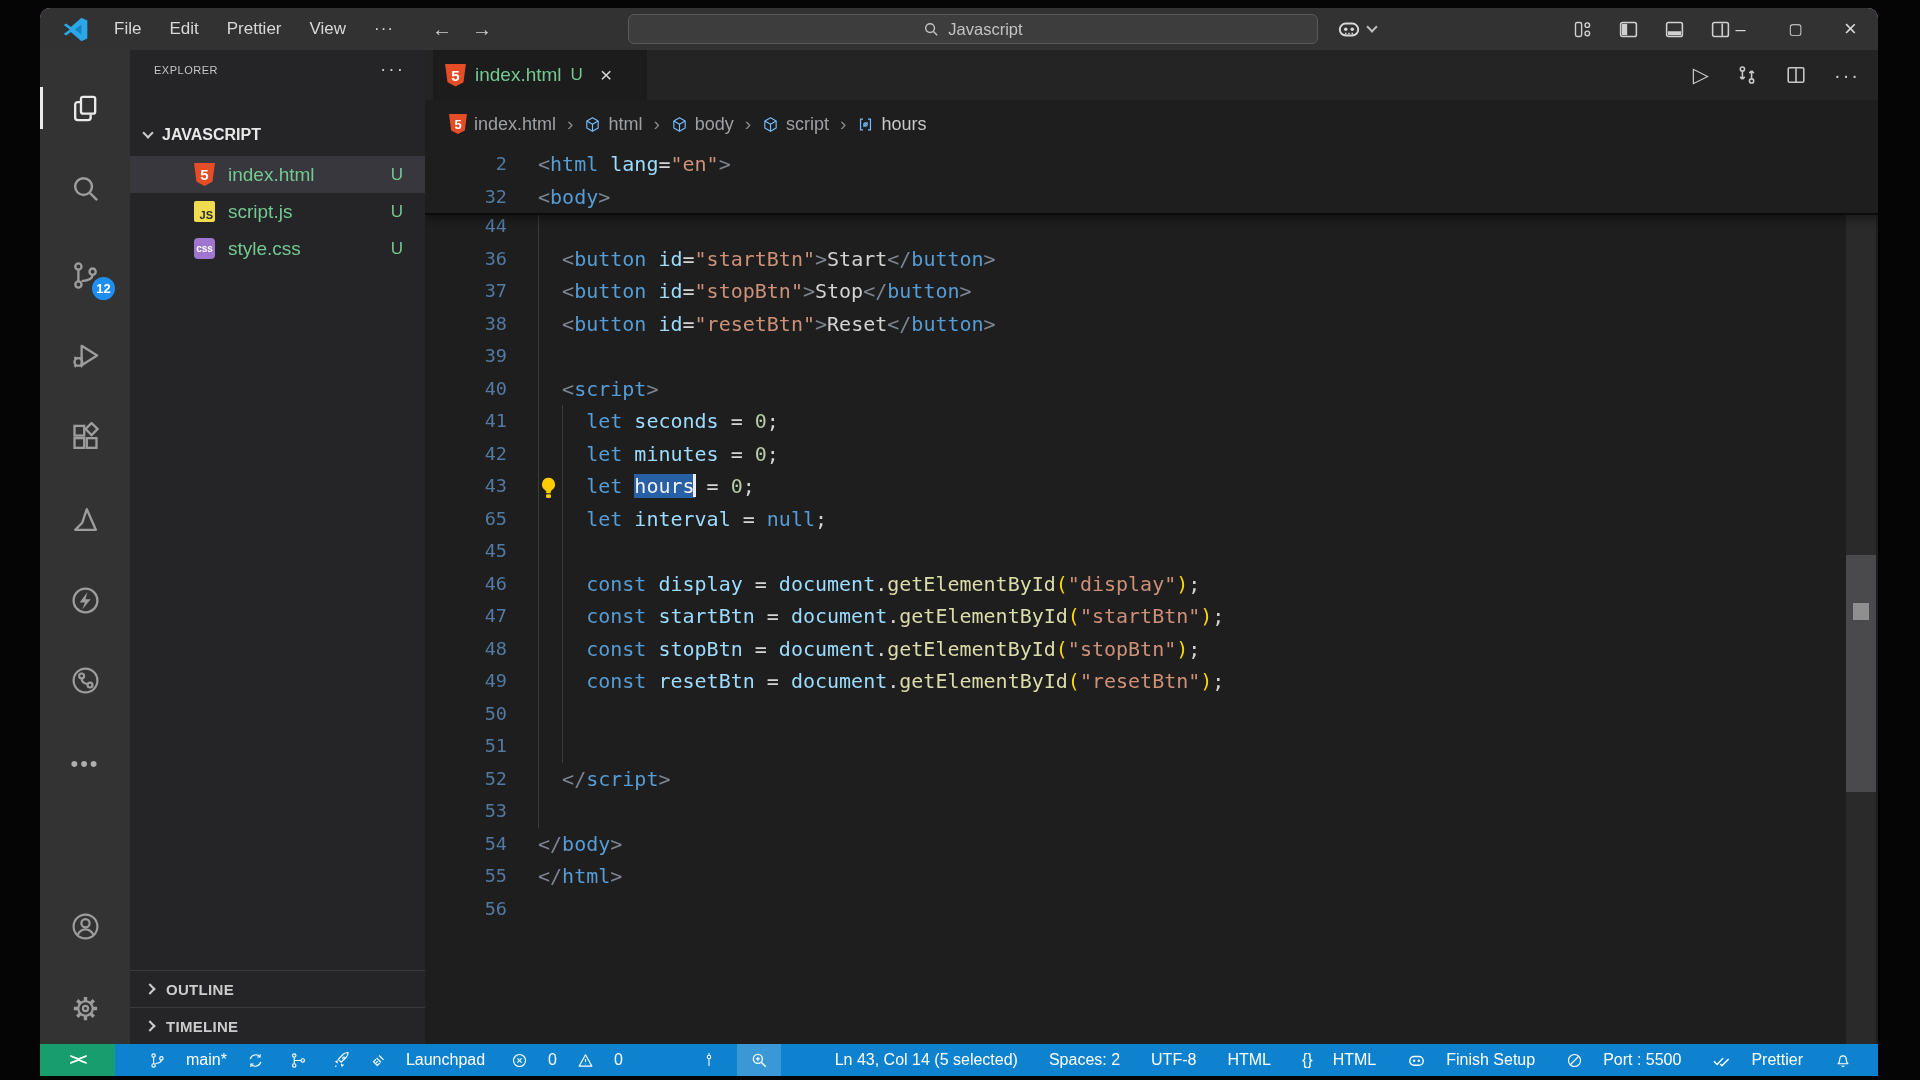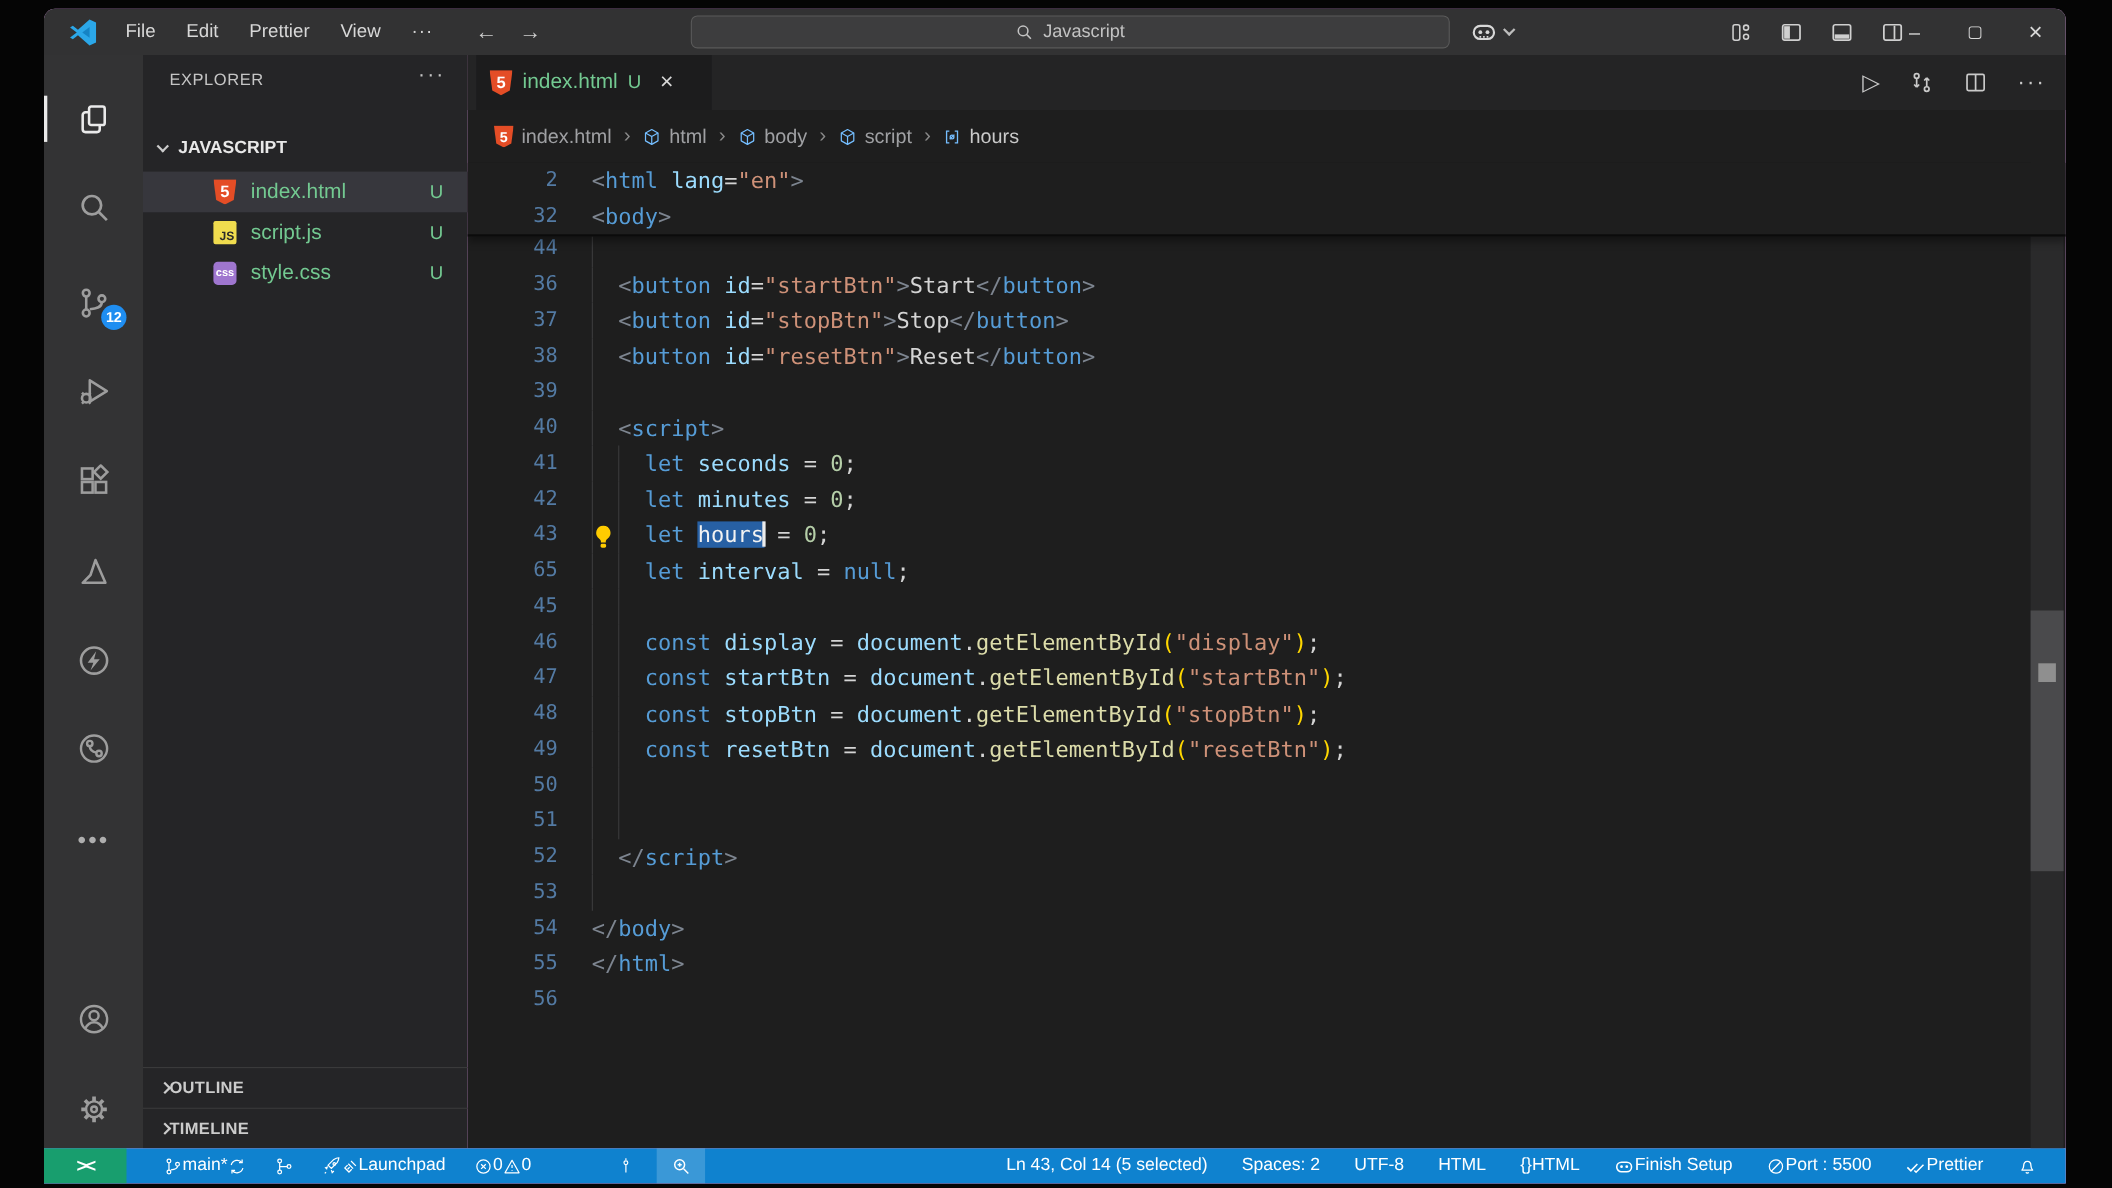--- a/index.html
+++ b/index.html
@@ -30,42 +30,42 @@
   .ab-item { position:absolute; left:0; width:90px; height:50px; display:flex; align-items:center; justify-content:center; }
   .ab-item svg { width:31px; height:31px; }
   .ab-item.active::before { content:""; position:absolute; left:0; top:4px; width:3px; height:42px; background:#eaeaea; }
   .ab-badge { position:absolute; right:15px; bottom:0px; min-width:23px; height:23px; border-radius:12px;
               background:#1f8ef1; color:#fff; font-size:13px; font-weight:bold;
               display:flex; align-items:center; justify-content:center; }
   .ab-dots { color:#aeaeae; font-size:22px; letter-spacing:2px; }
 
   
   .sidebar { position:absolute; left:90px; top:42px; bottom:32px; width:295px; background:#252527; }
-  .sb-header { position:absolute; top:14px; left:24px; color:#c5c5c5; font-size:15px; letter-spacing:.5px; }
+  .sb-header { position:absolute; top:14px; left:24px; color:#c5c5c5; font-size:11px; letter-spacing:.5px; }
   .sb-header-dots { position:absolute; top:8px; right:20px; color:#c5c5c5; font-size:19px; letter-spacing:2px; }
   .sb-section { position:absolute; top:68px; left:0; right:0; height:34px; display:flex; align-items:center;
                 padding-left:14px; gap:10px; color:#e8e8e8; font-weight:bold; font-size:16px; }
   .chev { width:8px; height:8px; border-right:2px solid #cccccc; border-top:2px solid #cccccc; display:inline-block; }
   .chev.down { transform:rotate(135deg); margin-top:-4px; }
   .chev.right { transform:rotate(45deg); }
   .files { position:absolute; top:106px; left:0; right:0; }
   .file-row { height:37px; display:flex; align-items:center; padding-left:64px; position:relative; font-size:19px; }
   .file-row.selected { background:#37373d; }
   .file-icon { width:21px; height:23px; margin-right:13px; display:flex; align-items:center; justify-content:center;
                font-weight:bold; flex:none; }
   .icon-html { background:#e44d26; color:#fff; font-size:15px;
                clip-path:polygon(0 0,100% 0,88% 82%,50% 100%,12% 82%); }
   .icon-js { background:#f0dc4e; color:#2b2b2b; font-size:11px; align-items:flex-end; justify-content:flex-end;
              padding:1px 2px; height:21px; border-radius:2px; }
   .icon-css { background:#9f76cf; color:#fff; font-size:10px; height:21px; border-radius:4px; }
   .file-name { color:#73c991; }
   .file-badge { position:absolute; right:22px; color:#73c991; font-size:17px; }
   .sb-panels { position:absolute; bottom:0; left:0; right:0; }
   .sb-panel { height:37px; border-top:1px solid #3a3a3b; display:flex; align-items:center; padding-left:16px;
-              color:#cccccc; font-weight:bold; font-size:15px; letter-spacing:.3px; }
+              gap:12px; color:#cccccc; font-weight:bold; font-size:15px; letter-spacing:.3px; }
 
   
   .editor { position:absolute; left:385px; top:42px; right:0; bottom:32px; background:#1e1e1e; }
   .tabbar { position:absolute; top:0; left:0; right:0; height:50px; background:#242425; }
   .tab { position:absolute; left:8px; top:0; height:50px; width:214px; background:#1c1c1d;
          display:flex; align-items:center; padding:0 12px; gap:9px; }
   .tab .file-icon { margin-right:0; }
   .tab-name { color:#73c991; font-size:19px; }
   .tab-badge { color:#73c991; font-size:17px; }
   .tab-close { color:#d8d8d8; font-size:21px; margin-left:8px; }
@@ -99,21 +99,21 @@
 
   .sb-channel { position:absolute; right:2px; top:98px; bottom:0; width:30px; background:#2a2a2b; }
   .sb-thumb { position:absolute; right:2px; top:505px; height:237px; width:30px; background:#4a4a4c; }
   .sb-marker { position:absolute; right:9px; top:553px; width:16px; height:17px; background:#8f8f8f; }
 
   
   .statusbar { position:absolute; left:0; right:0; bottom:0; height:32px; background:#0f82cf;
                display:flex; align-items:center; color:#fff; font-size:16px; }
   .remote { width:75px; height:100%; background:#189e6e; display:flex; align-items:center; justify-content:center;
             font-weight:bold; font-size:17px; letter-spacing:-2px; color:#fff; }
-  .sb-item { display:flex; align-items:center; gap:0; }
+  .sb-item { display:flex; align-items:center; gap:20px; }
   .sb-item svg { flex:none; }
   .ml26 { margin-left:26px; } .ml34 { margin-left:34px; }
   .zoom-item { margin-left:20px; height:100%; padding:0 13px; background:rgba(255,255,255,.18);
                display:flex; align-items:center; }
   .sb-right { margin-left:auto; display:flex; align-items:center; gap:31px; margin-right:26px; }
   .wfs { stroke:#fff; stroke-width:1.6; fill:none; }
 </style>
 </head>
 <body>
 

